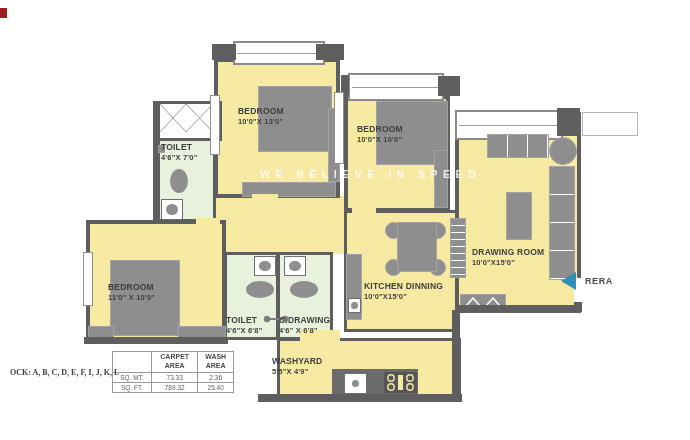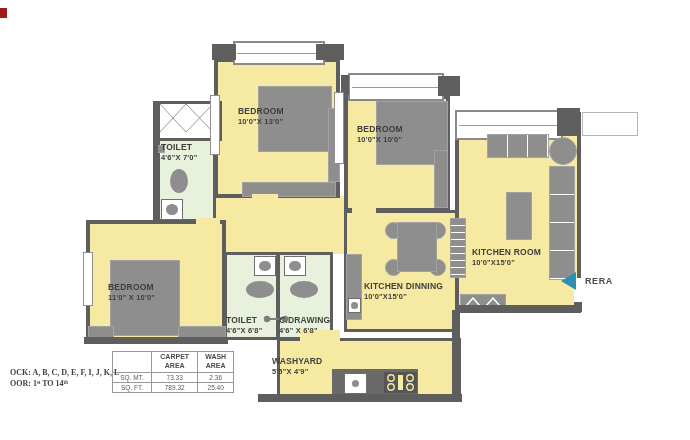--- a/index.html
+++ b/index.html
@@ -182,21 +182,21 @@
 </div>
 <div class="rlabel" style="left:161px;top:142px;width:52px;">
   <span>TOILET</span>
     <span class="dim">4'6"X 7'0"</span>
 </div>
 <div class="rlabel" style="left:357px;top:124px;width:80px;">
   <span>BEDROOM</span>
     <span class="dim">10'0"X 10'0"</span>
 </div>
 <div class="rlabel" style="left:472px;top:247px;width:82px;">
-  <span>KITCHEN ROOM</span>
+  <span>DRAWING ROOM</span>
     <span class="dim">10'0"X15'0"</span>
 </div>
 <div class="rlabel" style="left:364px;top:281px;width:82px;">
   <span>KITCHEN DINNING</span>
     <span class="dim">10'0"X15'0"</span>
 </div>
 <div class="rlabel" style="left:108px;top:282px;width:86px;">
   <span>BEDROOM</span>
     <span class="dim">11'0" X 10'0"</span>
 </div>
@@ -210,20 +210,21 @@
 </div>
 <div class="rlabel" style="left:272px;top:356px;width:62px;">
   <span>WASHYARD</span>
     <span class="dim">5'5"X 4'9"</span>
 </div>
 
 <div class="entry-arrow" style="left:561px;top:272px;"></div>
 <div class="entry-text" style="left:585px;top:276px;">RERA</div>
 
 <div class="watermark">
+  <div class="tagline">WE BELIEVE IN SPEED</div>
 </div>
 
 <div class="area-block">
   <table class="area-table">
     <tbody>
         <tr>
       <th></th>
       <th>CARPET
 AREA</th>
       <th>WASH
@@ -238,14 +239,13 @@
       <td>SQ. FT.</td>
       <td>789.32</td>
       <td>25.40</td>
     </tr>
   </tbody>
     </table>
 </div>
 
 <div class="block-note">
   <div>OCK: A, B, C, D, E, F, I, J, K, L</div>
-  <div>OOR: 1ˢᵗ TO 14ᵗʰ</div>
 </div>
 
 </body></html>

